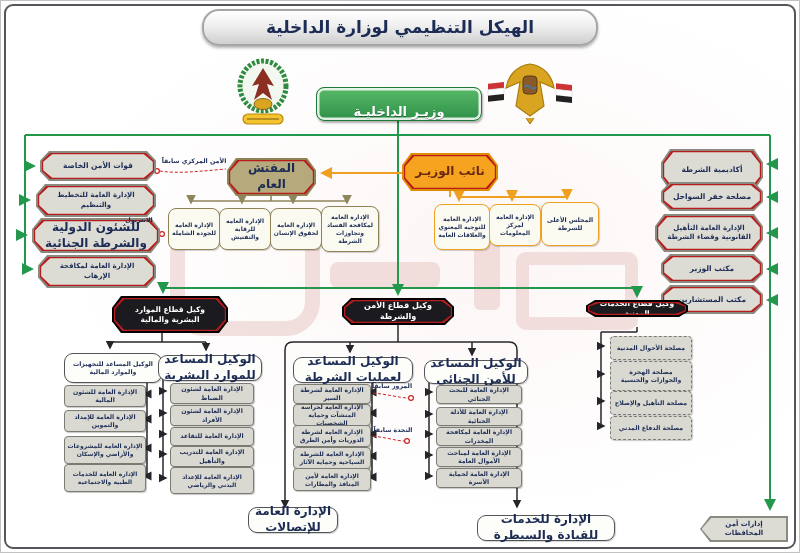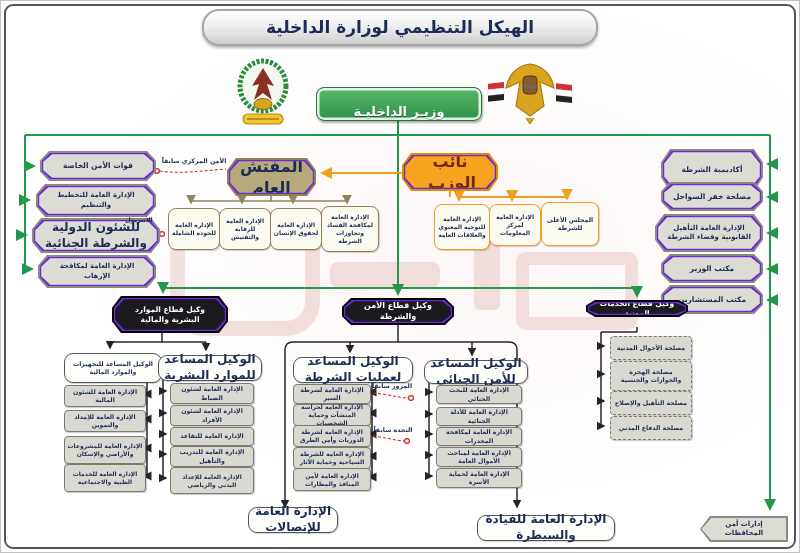--- a/index.html
+++ b/index.html
@@ -4,25 +4,25 @@
 <style>
   html,body{margin:0;padding:0;background:#9a9a9a;}
   .canvas{position:relative;width:800px;height:553px;margin:0 auto;background:#fff;overflow:hidden;
           font-family:"DejaVu Sans",sans-serif;
           background-image:radial-gradient(ellipse at 60% 45%, rgba(205,80,70,0.05), transparent 62%);}
   .frame-outer{position:absolute;inset:0;border:1px solid #c2c2c2;}
   .frame{position:absolute;inset:4px;border:2px solid #55565c;border-radius:9px;}
   .abs{position:absolute;}
   .ar{direction:rtl;unicode-bidi:isolate;font-weight:bold;color:#1c2c55;line-height:1.32;display:block;width:100%;text-align:center;}
   .t60{font-size:6px}.t62{font-size:6.2px}.t65{font-size:12px}.t7{font-size:7px}.t75{font-size:7.5px}
-  .t8{font-size:8px}.t11{font-size:16px}.t13{font-size:13px}.t17{font-size:17px}
+  .t8{font-size:8px}.t11{font-size:12px}.t13{font-size:13px}.t17{font-size:17px}
   
   .oct{position:absolute;background:var(--bc);filter:drop-shadow(1px 1.5px 1px rgba(0,0,0,.3));}
   .oct,.o2,.o3{clip-path:polygon(9px 0,calc(100% - 9px) 0,100% 32%,100% 68%,calc(100% - 9px) 100%,9px 100%,0 68%,0 32%);}
-  .o2{position:absolute;inset:1.6px;background:#6d28d9;}
+  .o2{position:absolute;inset:1.6px;background:#b91c1c;}
   .o3{position:absolute;inset:1.6px;background:var(--fc);display:flex;align-items:center;justify-content:center;padding:1px 8px;}
   
   .gb{position:absolute;background:#d9d8d1;border:1px solid #7b7b73;border-radius:4px;display:flex;align-items:center;justify-content:center;padding:1px 2px;box-shadow:1px 1px 1px rgba(0,0,0,.22);}
   .cb{position:absolute;background:#fbfaf1;border:1.4px solid var(--bc);border-radius:8px;display:flex;align-items:center;justify-content:center;padding:1px 2px;box-shadow:1px 1px 1px rgba(0,0,0,.18);}
   .wb{position:absolute;background:#fdfdfa;border:1px solid #53545a;border-radius:9px;display:flex;align-items:center;justify-content:center;padding:1px 3px;box-shadow:1px 1px 1px rgba(0,0,0,.18);}
   .title{position:absolute;left:202px;top:9px;width:392px;height:33px;border:2px solid #a6a6a6;border-radius:17px;
          background:linear-gradient(#ffffff,#efefef 45%,#cfcfcf);display:flex;align-items:center;justify-content:center;
          box-shadow:0 2px 3px rgba(0,0,0,.3);}
   .minister{position:absolute;left:316px;top:87px;width:164px;height:32px;border:1.5px solid #1f7a38;border-radius:8px;
             background:linear-gradient(#58b968,#2f9149);box-shadow:inset 0 0 0 2.5px rgba(255,255,255,.85),1px 2px 2px rgba(0,0,0,.3);
@@ -397,21 +397,21 @@
       <span class="ar t62">الإدارة العامة لمباحث الأموال العامة</span>
     </div>
   <div class="gb" style="left:436px;top:468px;width:80px;height:16px;">
       <span class="ar t62">الإدارة العامة لحماية الأسرة</span>
     </div>
 
   <div class="wb" style="left:248px;top:507px;width:82px;height:22px;">
       <span class="ar t65">الإدارة العامة للإتصالات</span>
     </div>
   <div class="wb" style="left:477px;top:515px;width:130px;height:22px;">
-      <span class="ar t65">الإدارة العامة للقيادة والسيطرة</span>
+      <span class="ar t65">الإدارة للخدمات للقيادة والسيطرة</span>
     </div>
 
   <div class="gb" style="left:610px;top:336px;width:76px;height:20px;border-style:dashed;">
       <span class="ar t62">مصلحة الأحوال المدنية</span>
     </div>
   <div class="gb" style="left:610px;top:361px;width:76px;height:26px;border-style:dashed;">
       <span class="ar t62">مصلحة الهجرة والجوازات والجنسية</span>
     </div>
   <div class="gb" style="left:610px;top:391px;width:76px;height:20px;border-style:dashed;">
       <span class="ar t62">مصلحة التأهيل والإصلاح</span>

